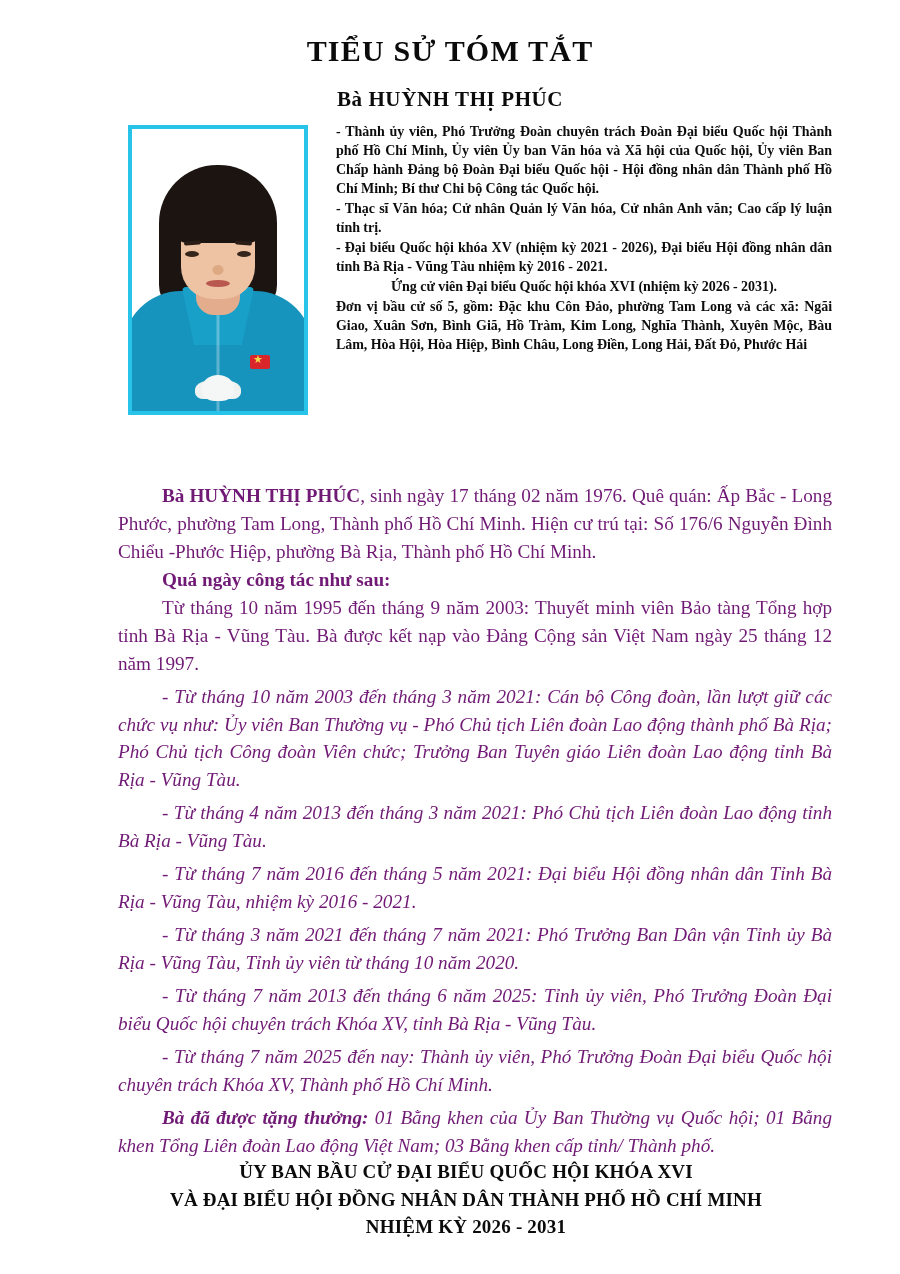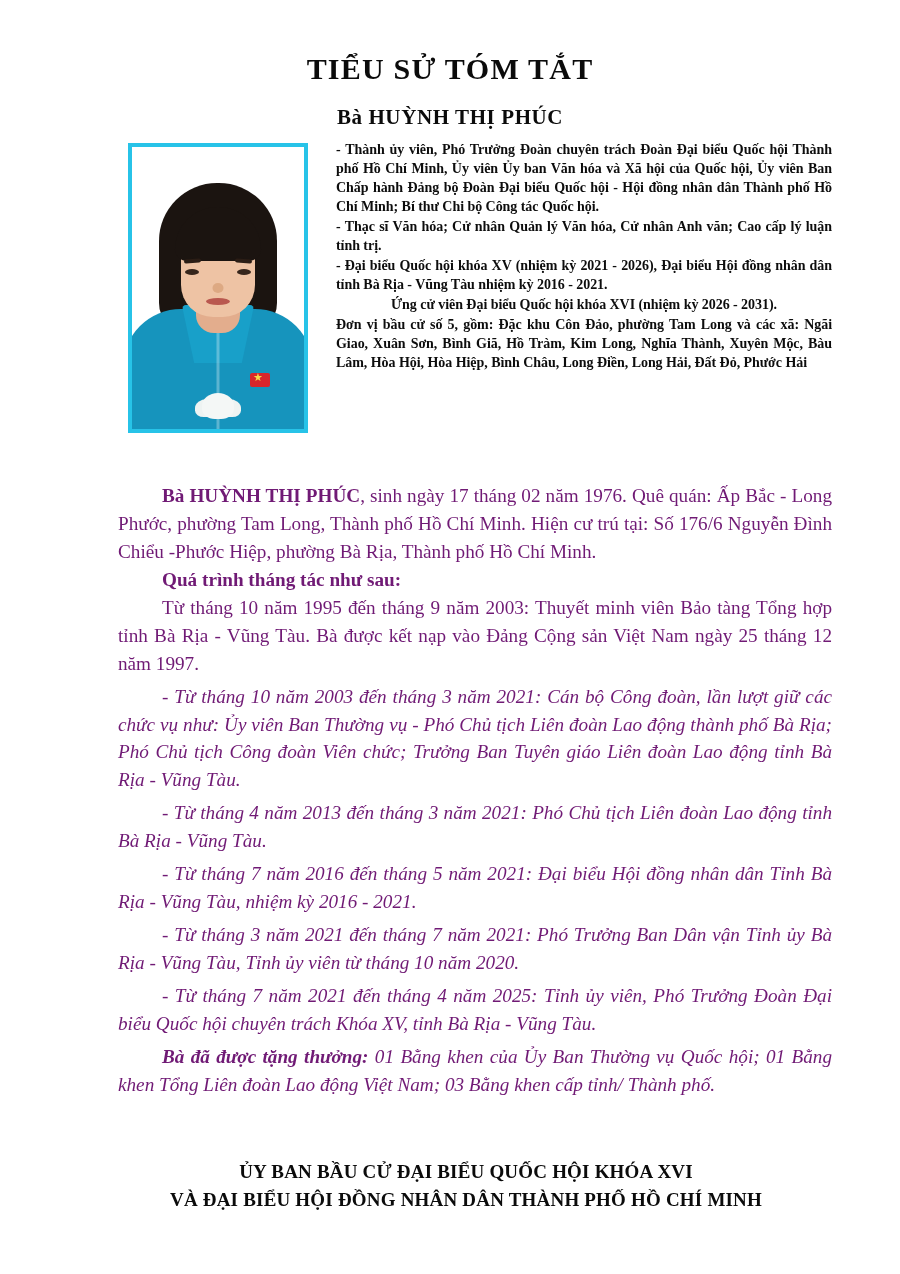--- a/index.html
+++ b/index.html
@@ -22,21 +22,21 @@
     padding: 0;
   }
 
   
   .doc-title {
     text-align: center;
     font-size: 30px;
     font-weight: bold;
     letter-spacing: 1.2px;
     margin: 0;
-    padding-top: 52px;
+    padding-top: 34px;
     line-height: 1.1;
     color: #0b0b0b;
   }
   .doc-subtitle {
     text-align: center;
     font-size: 21px;
     font-weight: bold;
     letter-spacing: 0.6px;
     margin: 0;
     padding-top: 21px;
@@ -230,31 +230,33 @@
       <p class="last-line">Ứng cử viên Đại biểu Quốc hội khóa XVI (nhiệm kỳ 2026 - 2031).</p>
       <p>Đơn vị bầu cử số 5, gồm: Đặc khu Côn Đảo, phường Tam Long và các xã: Ngãi Giao, Xuân Sơn, Bình Giã, Hồ Tràm, Kim Long, Nghĩa Thành, Xuyên Mộc, Bàu Lâm, Hòa Hội, Hòa Hiệp, Bình Châu, Long Điền, Long Hải, Đất Đỏ, Phước Hải</p>
     </div>
 
   </div>
 
   <div class="body-text">
 
     <p><b>Bà  HUỲNH  THỊ  PHÚC</b><span>, sinh ngày 17 tháng 02 năm 1976. Quê quán: Ấp Bắc - Long Phước, phường Tam Long, Thành phố Hồ Chí Minh. Hiện cư trú tại: Số 176/6 Nguyễn Đình Chiểu -Phước Hiệp, phường Bà Rịa, Thành phố Hồ Chí Minh.</span></p>
 
-    <p><b>Quá trình tháng tác như sau:</b></p>
+    <p><b>Quá ngày công tác như sau:</b></p>
 
     <p>Từ tháng 10 năm 1995 đến tháng 9 năm 2003: Thuyết minh viên Bảo tàng Tổng hợp tỉnh Bà Rịa - Vũng Tàu. Bà được kết nạp vào Đảng Cộng sản Việt Nam ngày 25 tháng 12 năm 1997.</p>
     <p class="gap">- Từ tháng 10 năm 2003 đến tháng 3 năm 2021: Cán bộ Công đoàn, lần lượt giữ các chức vụ như: Ủy viên Ban Thường vụ - Phó Chủ tịch Liên đoàn Lao động thành phố Bà Rịa; Phó Chủ tịch Công đoàn Viên chức; Trưởng Ban Tuyên giáo Liên đoàn Lao động tỉnh Bà Rịa - Vũng Tàu.</p>
     <p class="gap">- Từ tháng 4 năm 2013 đến tháng 3 năm 2021: Phó Chủ tịch Liên đoàn Lao động tỉnh Bà Rịa - Vũng Tàu.</p>
     <p class="gap">- Từ tháng 7 năm 2016 đến tháng 5 năm 2021: Đại biểu Hội đồng nhân dân Tỉnh Bà Rịa - Vũng Tàu, nhiệm kỳ 2016 - 2021.</p>
     <p class="gap">- Từ tháng 3 năm 2021 đến tháng 7 năm 2021: Phó Trưởng Ban Dân vận Tỉnh ủy Bà Rịa - Vũng Tàu, Tỉnh ủy viên từ tháng 10 năm 2020.</p>
-    <p class="gap">- Từ tháng 7 năm 2021 đến tháng 4 năm 2025: Tỉnh ủy viên, Phó Trưởng Đoàn Đại biểu Quốc hội chuyên trách Khóa XV, tỉnh Bà Rịa - Vũng Tàu.</p>
+    <p class="gap">- Từ tháng 7 năm 2013 đến tháng 6 năm 2025: Tỉnh ủy viên, Phó Trưởng Đoàn Đại biểu Quốc hội chuyên trách Khóa XV, tỉnh Bà Rịa - Vũng Tàu.</p>
+    <p class="gap">- Từ tháng 7 năm 2025 đến nay: Thành ủy viên, Phó Trưởng Đoàn Đại biểu Quốc hội chuyên trách Khóa XV, Thành phố Hồ Chí Minh.</p>
 
     <p class="gap"><b>Bà đã được tặng thưởng:</b><span> 01 Bằng khen của Ủy Ban Thường vụ Quốc hội; 01 Bằng khen Tổng Liên đoàn Lao động Việt Nam; 03 Bằng khen cấp tỉnh/ Thành phố.</span></p>
 
   </div>
 
   <div class="footer">
     <div>ỦY BAN BẦU CỬ ĐẠI BIỂU QUỐC HỘI KHÓA XVI</div>
     <div>VÀ ĐẠI BIỂU HỘI ĐỒNG NHÂN DÂN THÀNH PHỐ HỒ CHÍ MINH</div>
+    <div>NHIỆM KỲ 2026 - 2031</div>
   </div>
 
 </div>
 
 </body></html>

